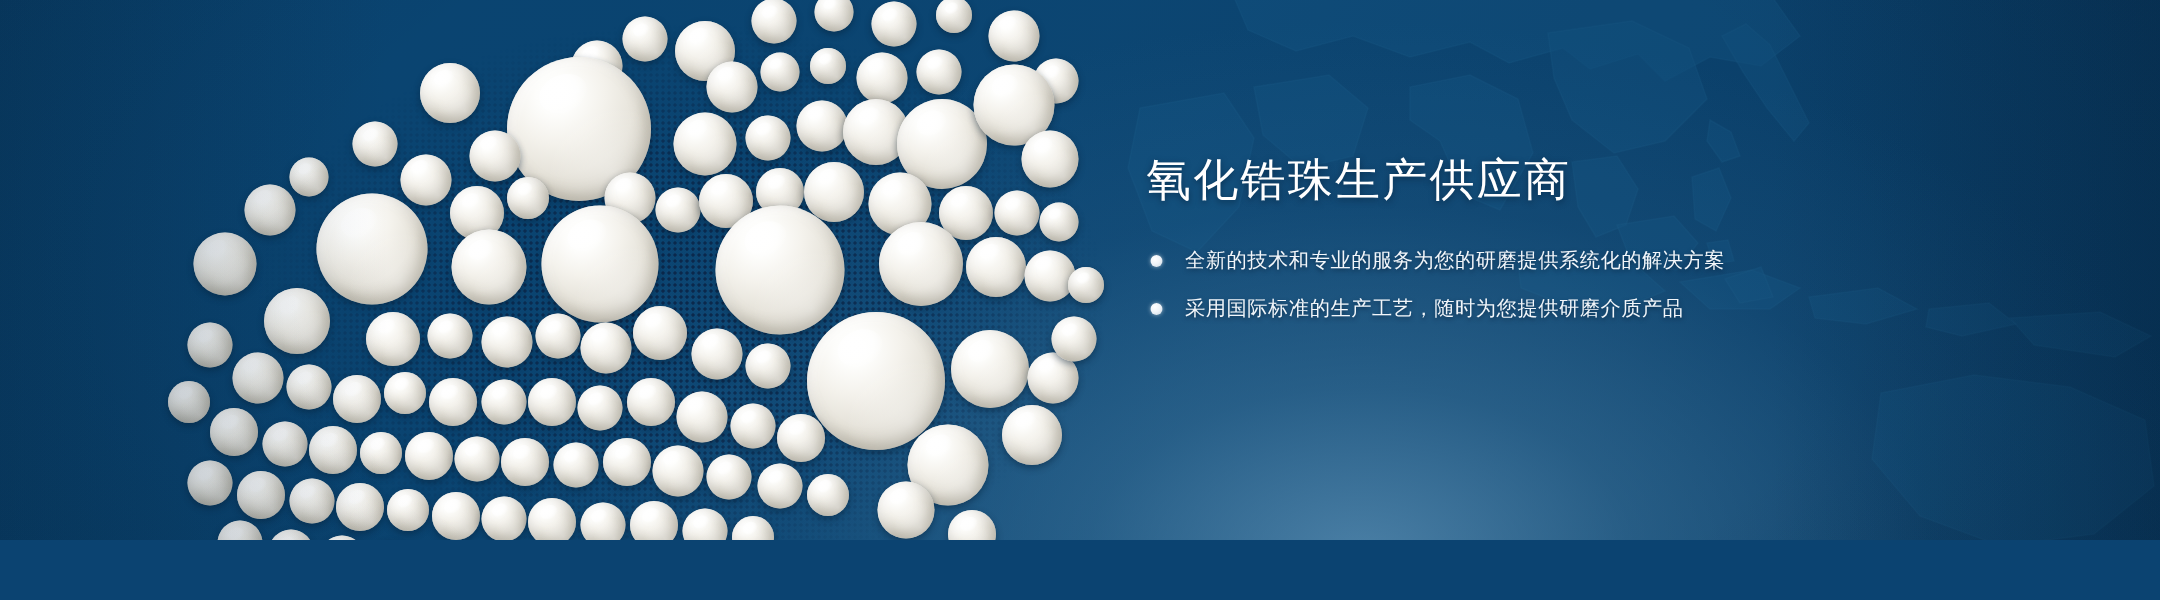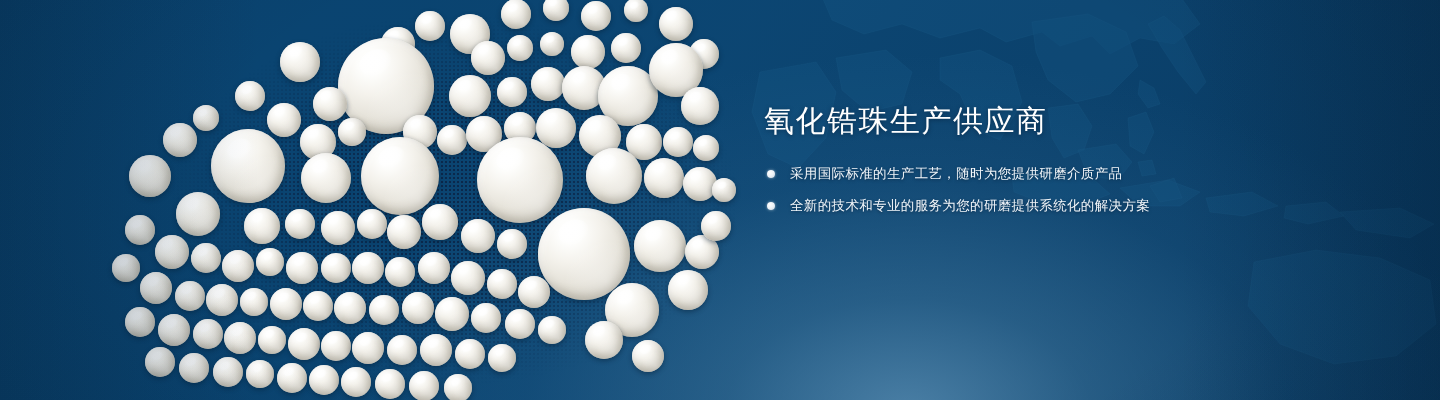--- a/index.html
+++ b/index.html
@@ -1,20 +1,20 @@
 <!DOCTYPE html>
 <html><head>
 <meta charset="utf-8">
 <style>
   html,body{margin:0;padding:0;background:#0b4371;}
   *{box-sizing:border-box;}
 
   .banner{
     position:relative;
-    width:1440px;height:400px;
+    width:1440px;height:360px;
     overflow:hidden;
     font-family:"Liberation Sans","DejaVu Sans",sans-serif;
     background:#0a4068;
   }
 
   
   .bg-base{
     position:absolute;inset:0;
     background:
       radial-gradient(ellipse 820px 520px at 62% 104%, #4a7ea4 0%, #3a6e96 18%, #215a85 42%, #0f4a76 66%, rgba(12,66,106,0) 85%),
@@ -308,22 +308,22 @@
     </div>
 
   <div class="bg-vig"></div>
 
   <div class="content">
     <h1 class="title">氧化锆珠生产供应商</h1>
 
     <ul class="bullets">
       <li class="bullet">
         <span class="dot"></span>
-        <span>采用国际标准的生产工艺，随时为您提供研磨介质产品</span>
+        <span>全新的技术和专业的服务为您的研磨提供系统化的解决方案</span>
       </li>
       <li class="bullet">
         <span class="dot"></span>
-        <span>全新的技术和专业的服务为您的研磨提供系统化的解决方案</span>
+        <span>采用国际标准的生产工艺，随时为您提供研磨介质产品</span>
       </li>
     </ul>
   </div>
 
 </div>
 
 </body></html>

